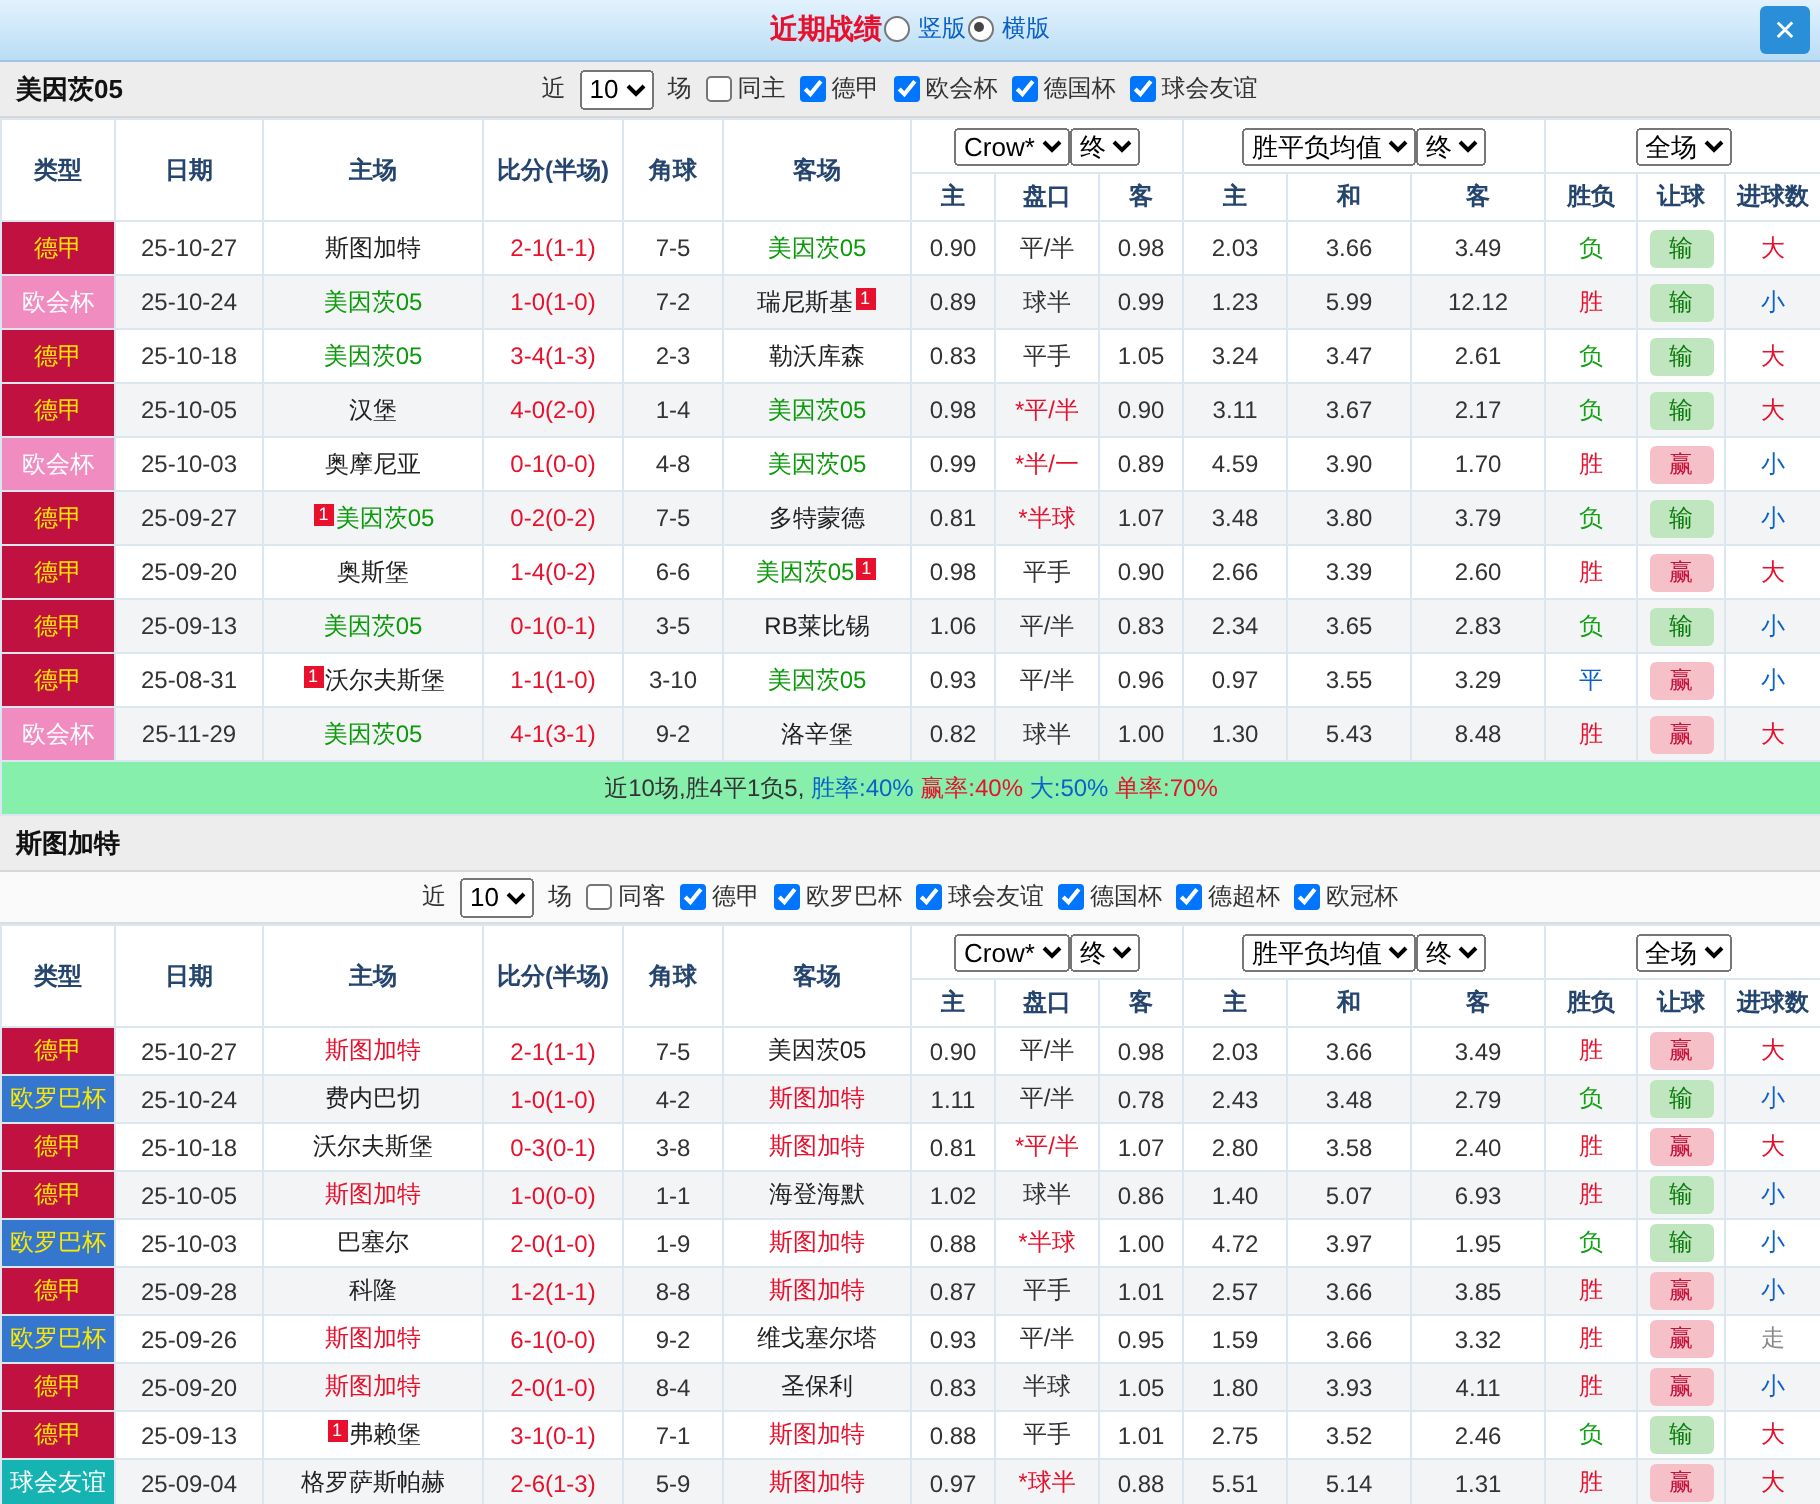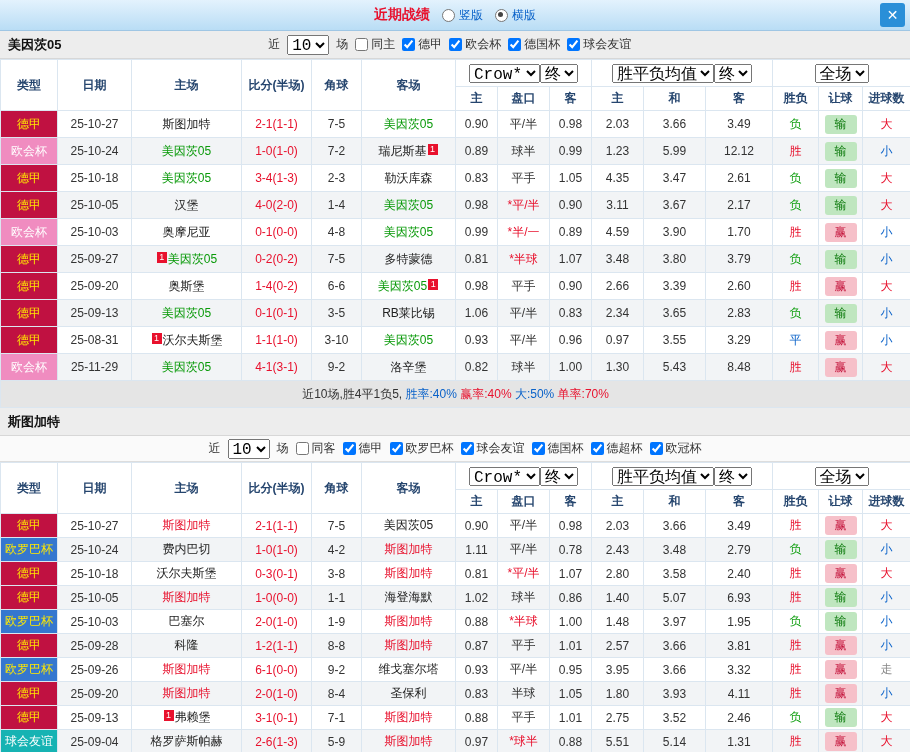--- a/index.html
+++ b/index.html
@@ -1,35 +1,35 @@
 <!DOCTYPE html>
 <html><head>
 <meta charset="utf-8">
 <style>
   html,body{margin:0;padding:0}
   body{width:910px;background:#fff;font-family:"Liberation Sans","DejaVu Sans",sans-serif;font-size:12px;color:#333}
   .app{width:910px}
 
   
   .titlebar{height:30px;background:linear-gradient(180deg,#e3f2fd,#b9ddf5);border-bottom:1px solid #9fc6e4;display:flex;align-items:center;position:relative}
-  .tb-center{flex:1;display:flex;justify-content:center;align-items:flex-end;gap:12px}
+  .tb-center{flex:1;display:flex;justify-content:center;align-items:flex-start;gap:1px}
   .tb-title{color:#e8112d;font-weight:bold;font-size:14px}
   label.radio{display:inline-flex;align-items:center;gap:4px;color:#0a62c9;cursor:pointer}
   .rb{width:11px;height:11px;border:1px solid #777;border-radius:50%;background:#fff;position:relative;display:inline-block}
   .rb.on::after{content:"";position:absolute;left:2px;top:2px;width:5px;height:5px;border-radius:50%;background:#444}
   .close-btn{position:absolute;right:5px;top:3px;width:25px;height:24px;background:#2a8fd8;border-radius:3px;color:#fff;font-size:14px;display:flex;align-items:center;justify-content:center;cursor:pointer}
 
   
   .section-bar{background:#ededed;border-bottom:1px solid #d7d7d7;display:flex;align-items:center;padding:0 8px;height:27px}
   .team-title{font-weight:bold;font-size:13px;color:#111;white-space:nowrap}
   .filters{flex:1;display:flex;align-items:center;justify-content:center;gap:7px;white-space:nowrap}
   .bar-pad{width:64px}
   .filter-row{background:#fafafa;border-bottom:1px solid #ddd;display:flex;align-items:center;justify-content:center;height:25px}
   .filter-row .filters{flex:none}
-  select{font-size:16px;height:20px;font-family:Liberation Mono, monospace}
+  select{font-size:13px;height:20px;font-family:Liberation Sans, sans-serif}
   label.cb{display:inline-flex;align-items:center;gap:3px;cursor:pointer}
   input[type=checkbox]{width:13px;height:13px;margin:0}
 
   
   table{border-collapse:collapse;table-layout:fixed;width:910px}
   th,td{border:1px solid #dbe6f0;text-align:center;padding:0;overflow:hidden;white-space:nowrap}
   thead th{color:#25456e;font-weight:bold;background:#fff}
   thead tr:first-child th{height:26px}
   thead tr:last-child th{height:23px}
   thead select{height:19px}
@@ -51,21 +51,21 @@
   td.odds.red{color:#e8112d}
   td.res.red{color:#e8112d}
   td.res.green{color:#14a014}
   td.res.blue{color:#0a62c9}
   .pill{display:inline-block;min-width:20px;padding:1px 6px;border-radius:3px}
   .pill.lose{background:#bfe6bf;color:#0d7a0d}
   .pill.win{background:#f6c0c9;color:#c3133b}
   td.goal.red{color:#e8112d}
   td.goal.blue{color:#0a62c9}
   td.goal.gray{color:#888}
-  tr.summary td{height:26px;background:#e5e5e5}
+  tr.summary td{height:26px;background:#86efac}
   .s-plain{color:#333}
   .s-blue{color:#0a62c9}
   .s-red{color:#e8112d}
 </style>
 </head>
 <body>
 
 <div class="app">
   <div class="titlebar">
     <div class="tb-center">
@@ -192,21 +192,21 @@
             <tr>
               <td class="type dj">德甲</td>
               <td class="date">25-10-18</td>
               <td class="team"><span class="nm green">美因茨05</span></td>
               <td class="score">3-4(1-3)</td>
               <td class="corner">2-3</td>
               <td class="team"><span class="nm ">勒沃库森</span></td>
               <td class="odds">0.83</td>
               <td class="odds">平手</td>
               <td class="odds">1.05</td>
-              <td class="odds">4.35</td>
+              <td class="odds">3.24</td>
               <td class="odds">3.47</td>
               <td class="odds">2.61</td>
               <td class="res green">负</td>
               <td><span class="pill lose">输</span></td>
               <td class="goal red">大</td>
             </tr>
             <tr>
               <td class="type dj">德甲</td>
               <td class="date">25-10-05</td>
               <td class="team"><span class="nm ">汉堡</span></td>
@@ -484,55 +484,55 @@
             <tr>
               <td class="type ol">欧罗巴杯</td>
               <td class="date">25-10-03</td>
               <td class="team"><span class="nm ">巴塞尔</span></td>
               <td class="score">2-0(1-0)</td>
               <td class="corner">1-9</td>
               <td class="team"><span class="nm red">斯图加特</span></td>
               <td class="odds">0.88</td>
               <td class="odds red">*半球</td>
               <td class="odds">1.00</td>
-              <td class="odds">1.48</td>
+              <td class="odds">4.72</td>
               <td class="odds">3.97</td>
               <td class="odds">1.95</td>
               <td class="res green">负</td>
               <td><span class="pill lose">输</span></td>
               <td class="goal blue">小</td>
             </tr>
             <tr>
               <td class="type dj">德甲</td>
               <td class="date">25-09-28</td>
               <td class="team"><span class="nm ">科隆</span></td>
               <td class="score">1-2(1-1)</td>
               <td class="corner">8-8</td>
               <td class="team"><span class="nm red">斯图加特</span></td>
               <td class="odds">0.87</td>
               <td class="odds">平手</td>
               <td class="odds">1.01</td>
               <td class="odds">2.57</td>
               <td class="odds">3.66</td>
-              <td class="odds">3.81</td>
+              <td class="odds">3.85</td>
               <td class="res red">胜</td>
               <td><span class="pill win">赢</span></td>
               <td class="goal blue">小</td>
             </tr>
             <tr>
               <td class="type ol">欧罗巴杯</td>
               <td class="date">25-09-26</td>
               <td class="team"><span class="nm red">斯图加特</span></td>
               <td class="score">6-1(0-0)</td>
               <td class="corner">9-2</td>
               <td class="team"><span class="nm ">维戈塞尔塔</span></td>
               <td class="odds">0.93</td>
               <td class="odds">平/半</td>
               <td class="odds">0.95</td>
-              <td class="odds">3.95</td>
+              <td class="odds">1.59</td>
               <td class="odds">3.66</td>
               <td class="odds">3.32</td>
               <td class="res red">胜</td>
               <td><span class="pill win">赢</span></td>
               <td class="goal gray">走</td>
             </tr>
             <tr>
               <td class="type dj">德甲</td>
               <td class="date">25-09-20</td>
               <td class="team"><span class="nm red">斯图加特</span></td>

